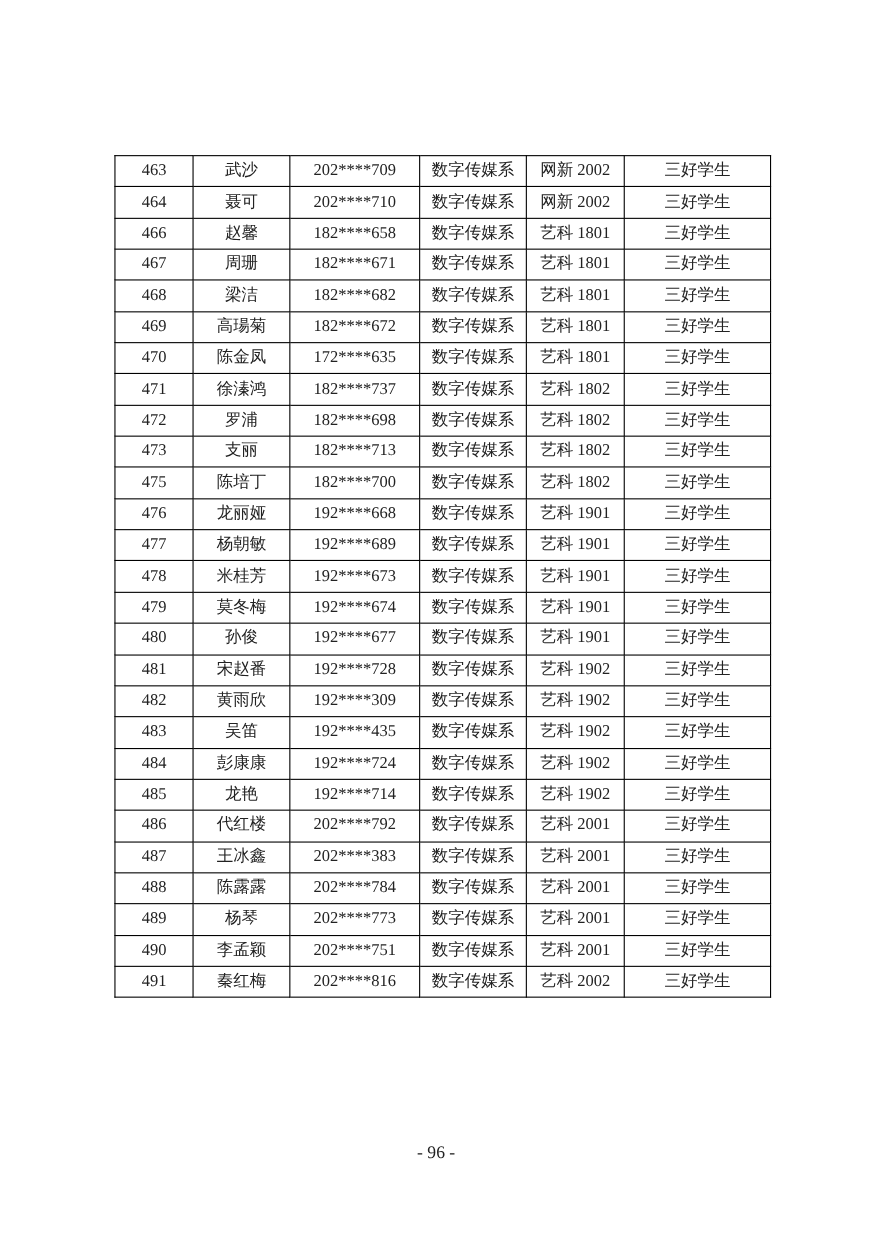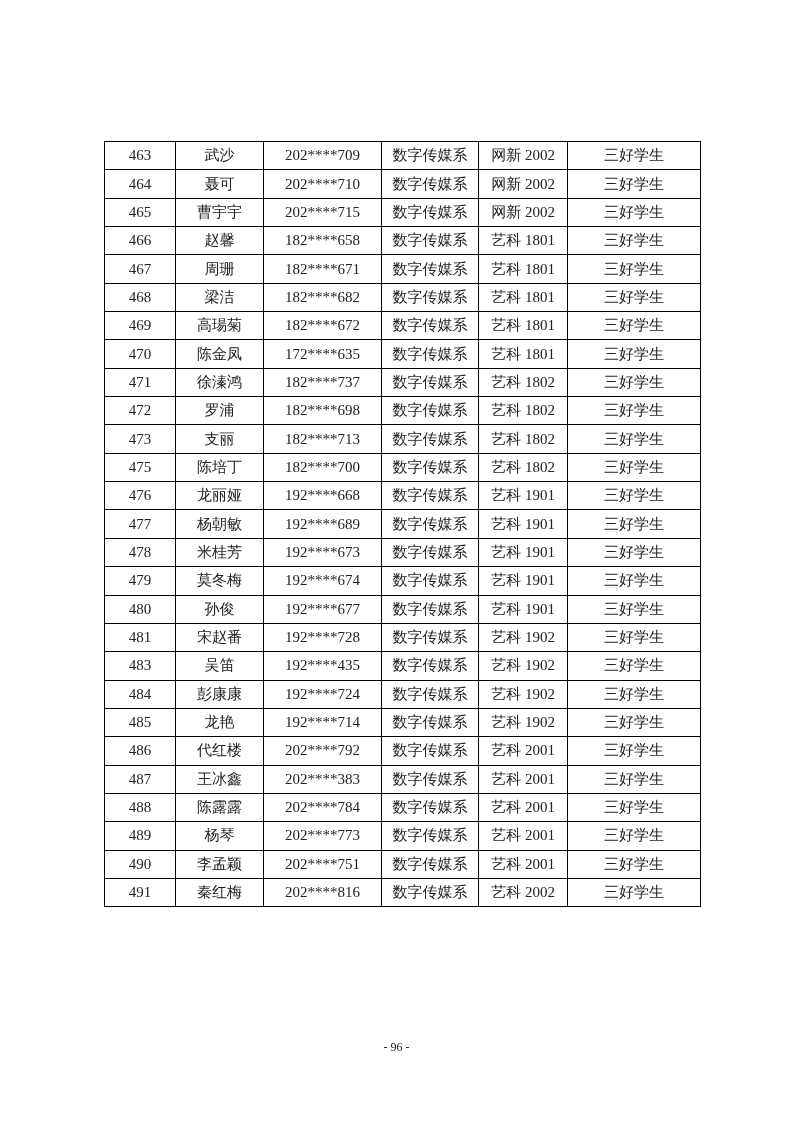--- a/index.html
+++ b/index.html
@@ -34,21 +34,21 @@
     line-height: 1;
     white-space: nowrap;
     overflow: hidden;
   }
   .page-number {
     position: absolute;
     left: 0;
     top: 1040px;
     width: 100%;
     text-align: center;
-    font-size: 12px;
+    font-size: 16px;
     color: #222222;
   }
 </style>
 </head>
 <body>
 
 <div class="page">
 
   <table class="awards">
     <colgroup>
@@ -70,28 +70,20 @@
         </tr>
         <tr>
           <td>464</td>
           <td>聂可</td>
           <td>202****710</td>
           <td>数字传媒系</td>
           <td>网新 2002</td>
           <td>三好学生</td>
         </tr>
         <tr>
-          <td>465</td>
-          <td>曹宇宇</td>
-          <td>202****715</td>
-          <td>数字传媒系</td>
-          <td>网新 2002</td>
-          <td>三好学生</td>
-        </tr>
-        <tr>
           <td>466</td>
           <td>赵馨</td>
           <td>182****658</td>
           <td>数字传媒系</td>
           <td>艺科 1801</td>
           <td>三好学生</td>
         </tr>
         <tr>
           <td>467</td>
           <td>周珊</td>
@@ -198,20 +190,28 @@
         </tr>
         <tr>
           <td>481</td>
           <td>宋赵番</td>
           <td>192****728</td>
           <td>数字传媒系</td>
           <td>艺科 1902</td>
           <td>三好学生</td>
         </tr>
         <tr>
+          <td>482</td>
+          <td>黄雨欣</td>
+          <td>192****309</td>
+          <td>数字传媒系</td>
+          <td>艺科 1902</td>
+          <td>三好学生</td>
+        </tr>
+        <tr>
           <td>483</td>
           <td>吴笛</td>
           <td>192****435</td>
           <td>数字传媒系</td>
           <td>艺科 1902</td>
           <td>三好学生</td>
         </tr>
         <tr>
           <td>484</td>
           <td>彭康康</td>

